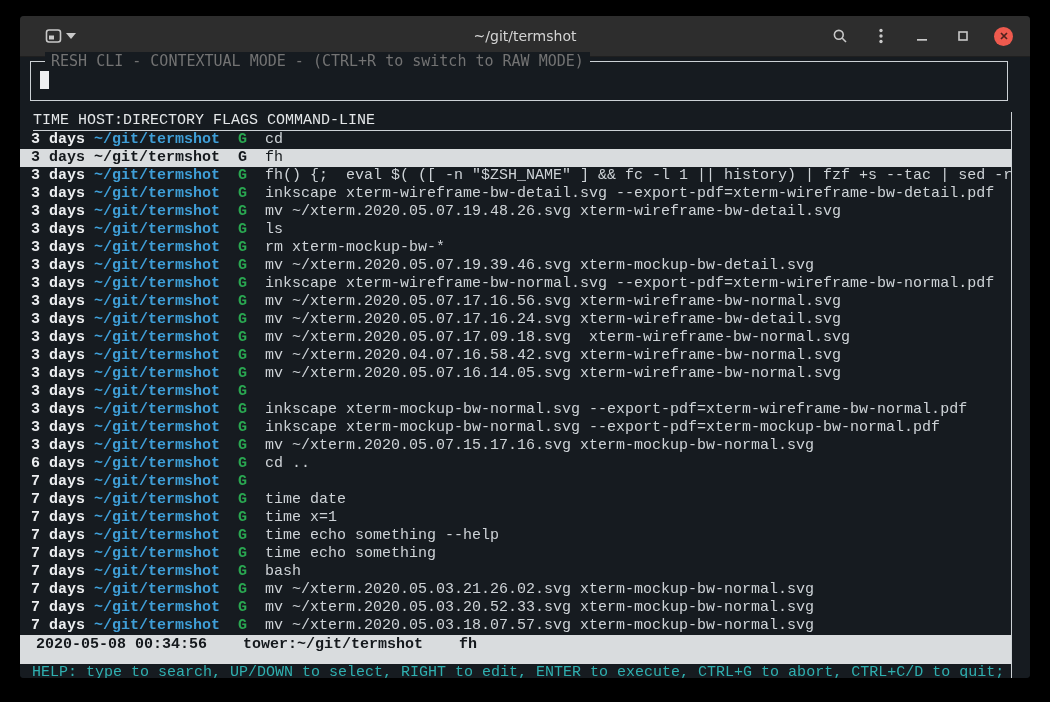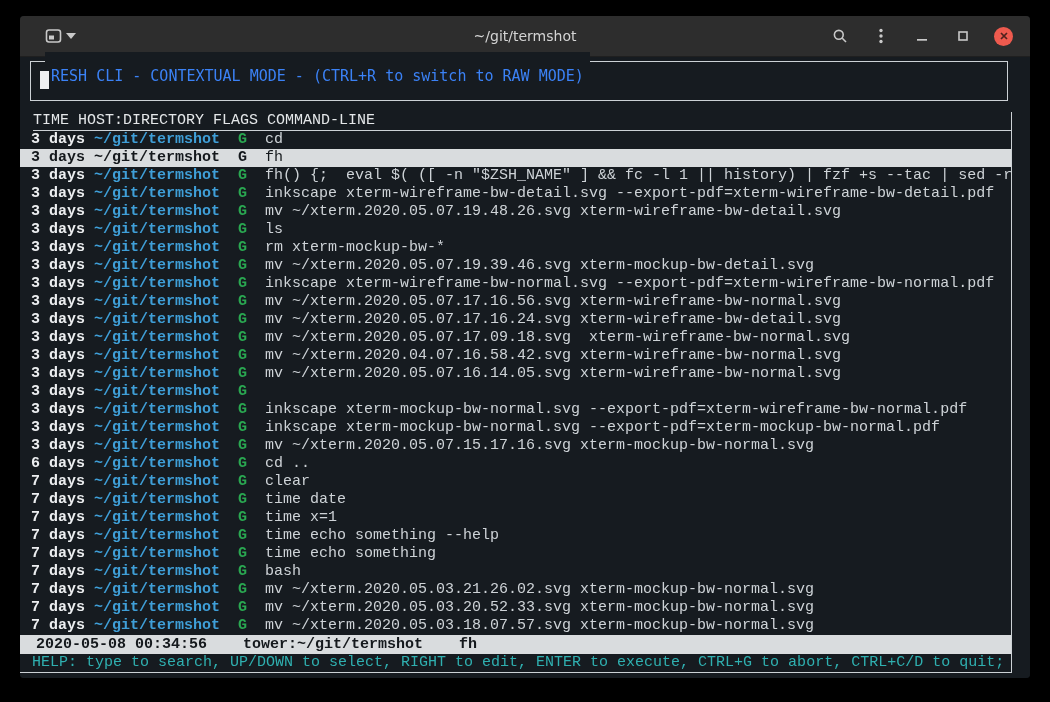--- a/index.html
+++ b/index.html
@@ -32,42 +32,42 @@
   }
   
   .terminal {
     position:absolute; top:41px; left:0; right:0; bottom:0;
     background:#161b20; color:#ced3d7; font-size:15px; line-height:18px;
   }
   .search-box {
     margin:4px 22px 0 10px; height:38px; border:1px solid #ccd1d5; position:relative;
   }
   .search-label {
-    position:absolute; top:-10px; left:14px; background:#161b20; padding:15px 6px;
-    color:#3b82f6; white-space:pre;
+    position:absolute; top:-10px; left:14px; background:#161b20; padding:0 6px;
+    color:#737373; white-space:pre;
   }
   .cursor { position:absolute; left:9px; top:9px; width:9px; height:18px; background:#eef0f1; }
   .frame {
     margin:11px 18px 0 0;
     border-right:1px solid #ccd1d5; border-bottom:1px solid #ccd1d5;font-family:Liberation Mono, monospace;
   }
   .table-header {
     margin-left:13px; height:18px; border-bottom:1px solid #ccd1d5;
     white-space:pre; color:#e4e7e9; overflow:hidden;
   }
   .row { display:flex; height:18px; padding-left:11px; white-space:pre; overflow:hidden; }
   .col-time  { width:7ch;  flex:none; font-weight:bold; color:#eceef0; }
   .col-host  { width:16ch; flex:none; font-weight:bold; color:#3f9fd8; }
   .col-flags { width:3ch;  flex:none; font-weight:bold; color:#2aa851; }
   .col-cmd   { flex:1; overflow:hidden; }
   .row.selected { background:#d9dcde; }
   .row.selected .col-time, .row.selected .col-host,
   .row.selected .col-flags, .row.selected .col-cmd { color:#14181c; }
   .status-line {
-    height:19px; line-height:19px; background:#d9dcde; color:#14181c;
+    height:29px; line-height:19px; background:#d9dcde; color:#14181c;
     font-weight:bold; padding-left:16px; white-space:pre; overflow:hidden;
   }
   .help-line { height:18px; color:#2fb0b0; padding-left:12px; white-space:pre; overflow:hidden; }
 </style>
 </head>
 <body>
 
 <div class="window">
 
   <div class="titlebar">
@@ -135,21 +135,21 @@
           <div class="row"><span class="col-time">3 days</span><span class="col-host">~/git/termshot</span><span class="col-flags">G</span><span class="col-cmd">mv ~/xterm.2020.05.07.17.16.56.svg xterm-wireframe-bw-normal.svg</span></div>
           <div class="row"><span class="col-time">3 days</span><span class="col-host">~/git/termshot</span><span class="col-flags">G</span><span class="col-cmd">mv ~/xterm.2020.05.07.17.16.24.svg xterm-wireframe-bw-detail.svg</span></div>
           <div class="row"><span class="col-time">3 days</span><span class="col-host">~/git/termshot</span><span class="col-flags">G</span><span class="col-cmd">mv ~/xterm.2020.05.07.17.09.18.svg  xterm-wireframe-bw-normal.svg</span></div>
           <div class="row"><span class="col-time">3 days</span><span class="col-host">~/git/termshot</span><span class="col-flags">G</span><span class="col-cmd">mv ~/xterm.2020.04.07.16.58.42.svg xterm-wireframe-bw-normal.svg</span></div>
           <div class="row"><span class="col-time">3 days</span><span class="col-host">~/git/termshot</span><span class="col-flags">G</span><span class="col-cmd">mv ~/xterm.2020.05.07.16.14.05.svg xterm-wireframe-bw-normal.svg</span></div>
           <div class="row"><span class="col-time">3 days</span><span class="col-host">~/git/termshot</span><span class="col-flags">G</span></div>
           <div class="row"><span class="col-time">3 days</span><span class="col-host">~/git/termshot</span><span class="col-flags">G</span><span class="col-cmd">inkscape xterm-mockup-bw-normal.svg --export-pdf=xterm-wireframe-bw-normal.pdf</span></div>
           <div class="row"><span class="col-time">3 days</span><span class="col-host">~/git/termshot</span><span class="col-flags">G</span><span class="col-cmd">inkscape xterm-mockup-bw-normal.svg --export-pdf=xterm-mockup-bw-normal.pdf</span></div>
           <div class="row"><span class="col-time">3 days</span><span class="col-host">~/git/termshot</span><span class="col-flags">G</span><span class="col-cmd">mv ~/xterm.2020.05.07.15.17.16.svg xterm-mockup-bw-normal.svg</span></div>
           <div class="row"><span class="col-time">6 days</span><span class="col-host">~/git/termshot</span><span class="col-flags">G</span><span class="col-cmd">cd ..</span></div>
-          <div class="row"><span class="col-time">7 days</span><span class="col-host">~/git/termshot</span><span class="col-flags">G</span><span class="col-cmd">clear</span></div>
+          <div class="row"><span class="col-time">7 days</span><span class="col-host">~/git/termshot</span><span class="col-flags">G</span></div>
           <div class="row"><span class="col-time">7 days</span><span class="col-host">~/git/termshot</span><span class="col-flags">G</span><span class="col-cmd">time date</span></div>
           <div class="row"><span class="col-time">7 days</span><span class="col-host">~/git/termshot</span><span class="col-flags">G</span><span class="col-cmd">time x=1</span></div>
           <div class="row"><span class="col-time">7 days</span><span class="col-host">~/git/termshot</span><span class="col-flags">G</span><span class="col-cmd">time echo something --help</span></div>
           <div class="row"><span class="col-time">7 days</span><span class="col-host">~/git/termshot</span><span class="col-flags">G</span><span class="col-cmd">time echo something</span></div>
           <div class="row"><span class="col-time">7 days</span><span class="col-host">~/git/termshot</span><span class="col-flags">G</span><span class="col-cmd">bash</span></div>
           <div class="row"><span class="col-time">7 days</span><span class="col-host">~/git/termshot</span><span class="col-flags">G</span><span class="col-cmd">mv ~/xterm.2020.05.03.21.26.02.svg xterm-mockup-bw-normal.svg</span></div>
           <div class="row"><span class="col-time">7 days</span><span class="col-host">~/git/termshot</span><span class="col-flags">G</span><span class="col-cmd">mv ~/xterm.2020.05.03.20.52.33.svg xterm-mockup-bw-normal.svg</span></div>
           <div class="row"><span class="col-time">7 days</span><span class="col-host">~/git/termshot</span><span class="col-flags">G</span><span class="col-cmd">mv ~/xterm.2020.05.03.18.07.57.svg xterm-mockup-bw-normal.svg</span></div>
         </div>
       <div class="status-line">2020-05-08 00:34:56    tower:~/git/termshot    fh</div>

